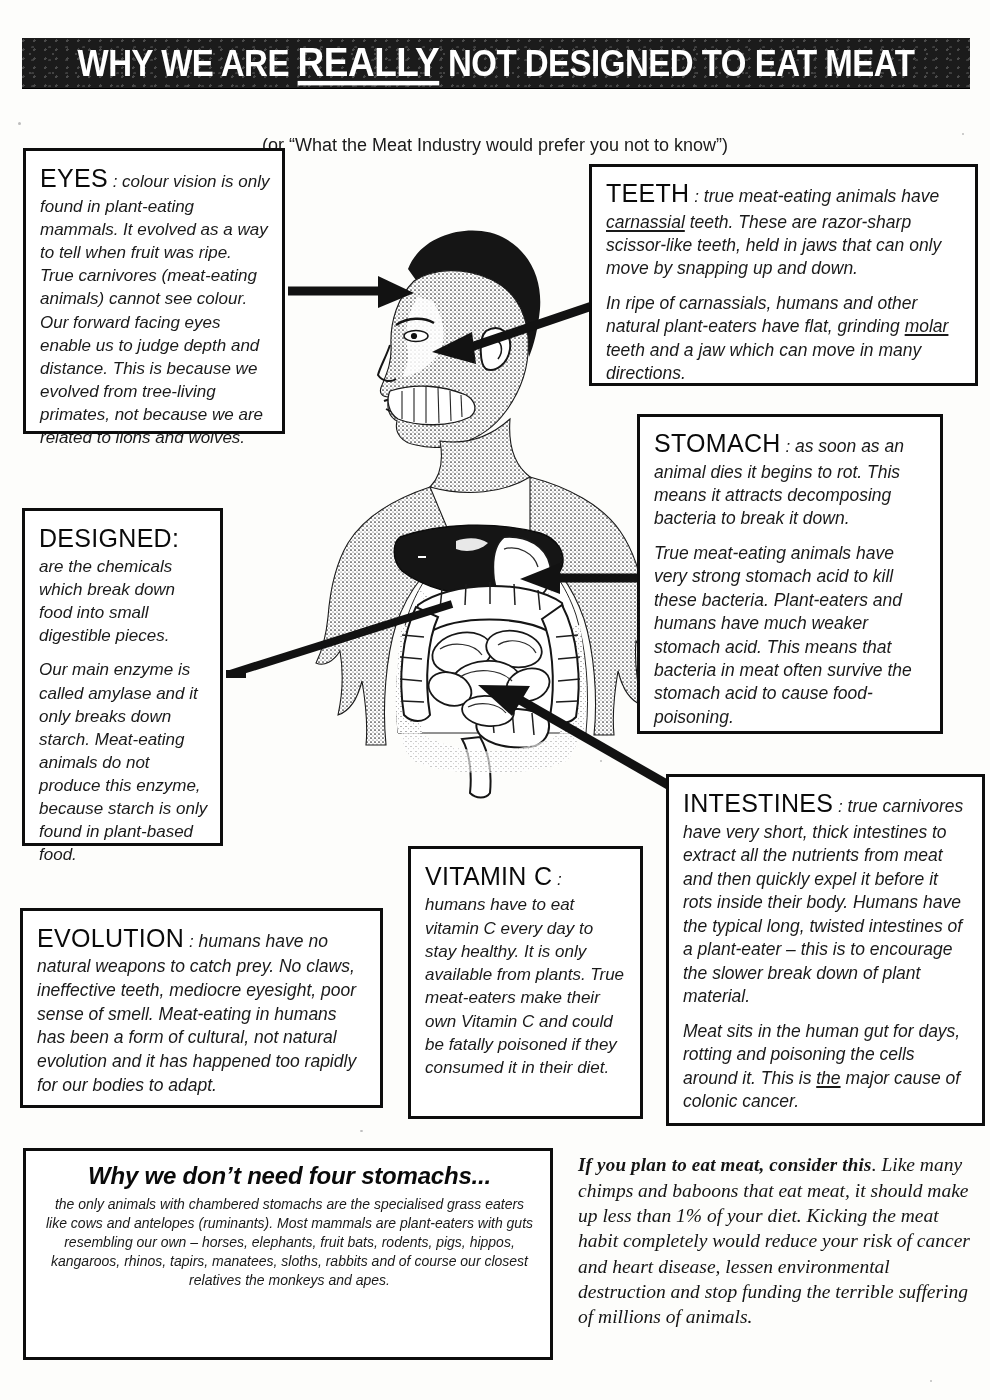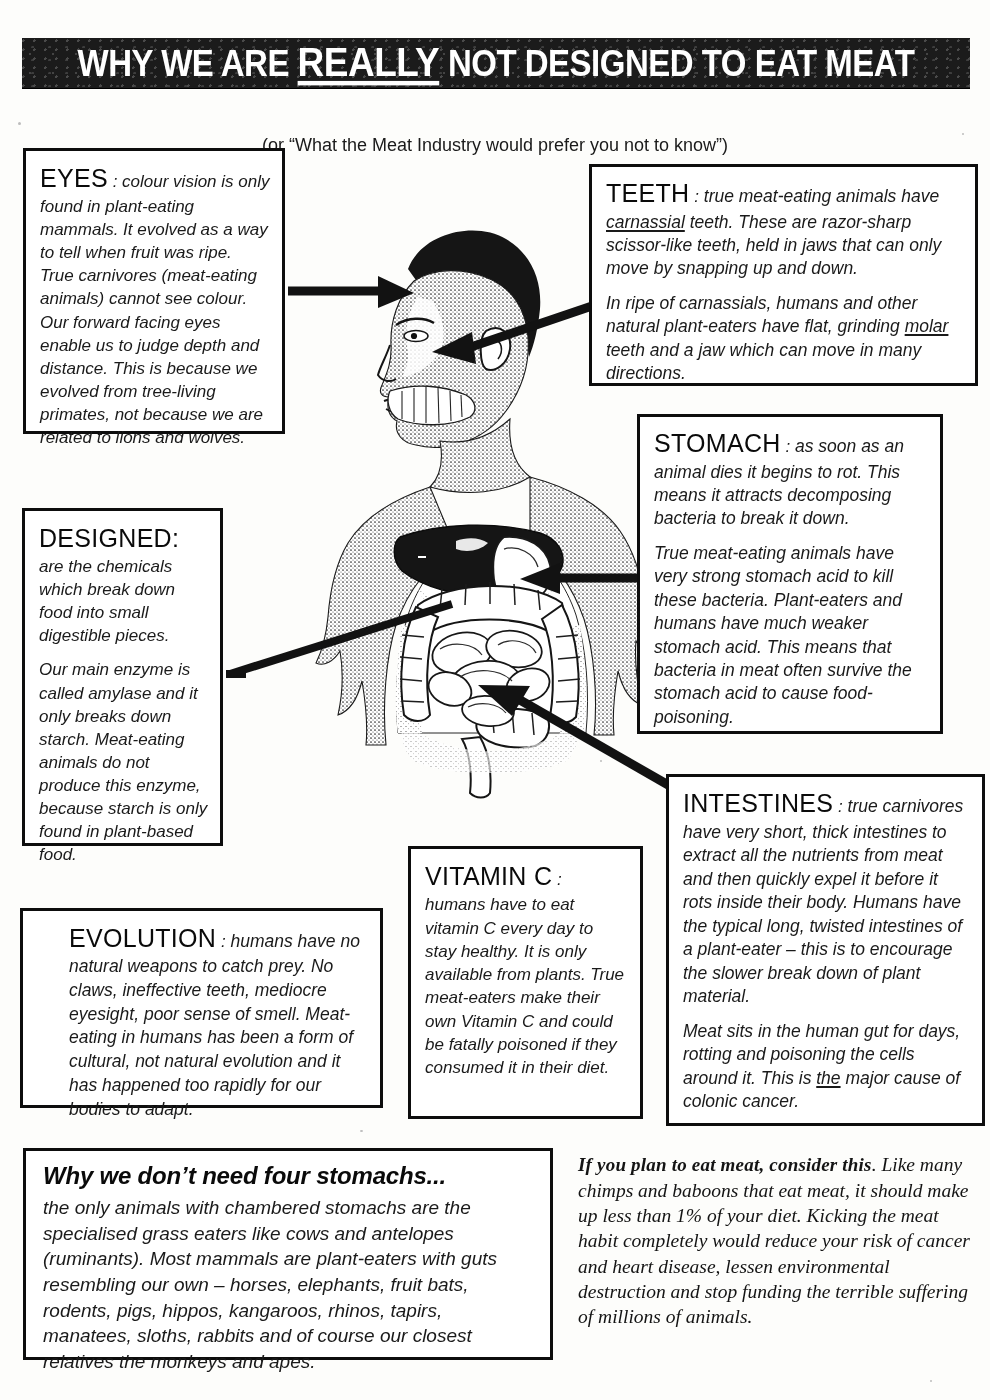--- a/index.html
+++ b/index.html
@@ -88,31 +88,31 @@
   #box-intestines{left:666px; top:774px; width:319px; height:352px;}
   #box-vitaminc  {left:408px; top:846px; width:235px; height:273px;}
   #box-evolution {left:20px;  top:908px; width:363px; height:200px;}
   #box-stomachs  {left:23px;  top:1148px;width:530px; height:212px;}
 
   #box-eyes p, #box-enzymes p{font-size:17px;line-height:1.36;}
   #box-vitaminc p{font-size:17px;line-height:1.37;}
   #box-stomach p{font-size:17.5px;line-height:1.34;}
   #box-intestines p{font-size:17.5px;line-height:1.345;}
   #box-teeth p{font-size:17.5px;line-height:1.34;}
-  #box-evolution p{font-size:17.5px;line-height:1.36;margin-left:32px;}
-
-  
-  #box-stomachs{padding:11px 14px 8px 17px;}
+  #box-evolution p{font-size:17.5px;line-height:1.36;}
+
+  
+  #box-stomachs{padding:11px 14px 8px 17px;text-align:center;}
   .stom-head{
     font-style:italic;font-weight:bold;font-size:24px;
     color:#0a0a0a;margin:0 0 5px 0;letter-spacing:-0.2px;
     font-family:"Liberation Sans", sans-serif;
   }
   .stom-body{
-    font-style:italic;font-size:19px;line-height:1.35;color:#1a1a1a;margin:0;
+    font-style:italic;font-size:14px;line-height:1.35;color:#1a1a1a;margin:0;
     font-family:"Liberation Sans", sans-serif;
   }
 
   
   #block-consider{
     position:absolute;left:578px;top:1152px;width:404px;
     font-family:"Liberation Serif", serif;
     font-style:italic;
     font-size:19.5px;
     line-height:1.30;

